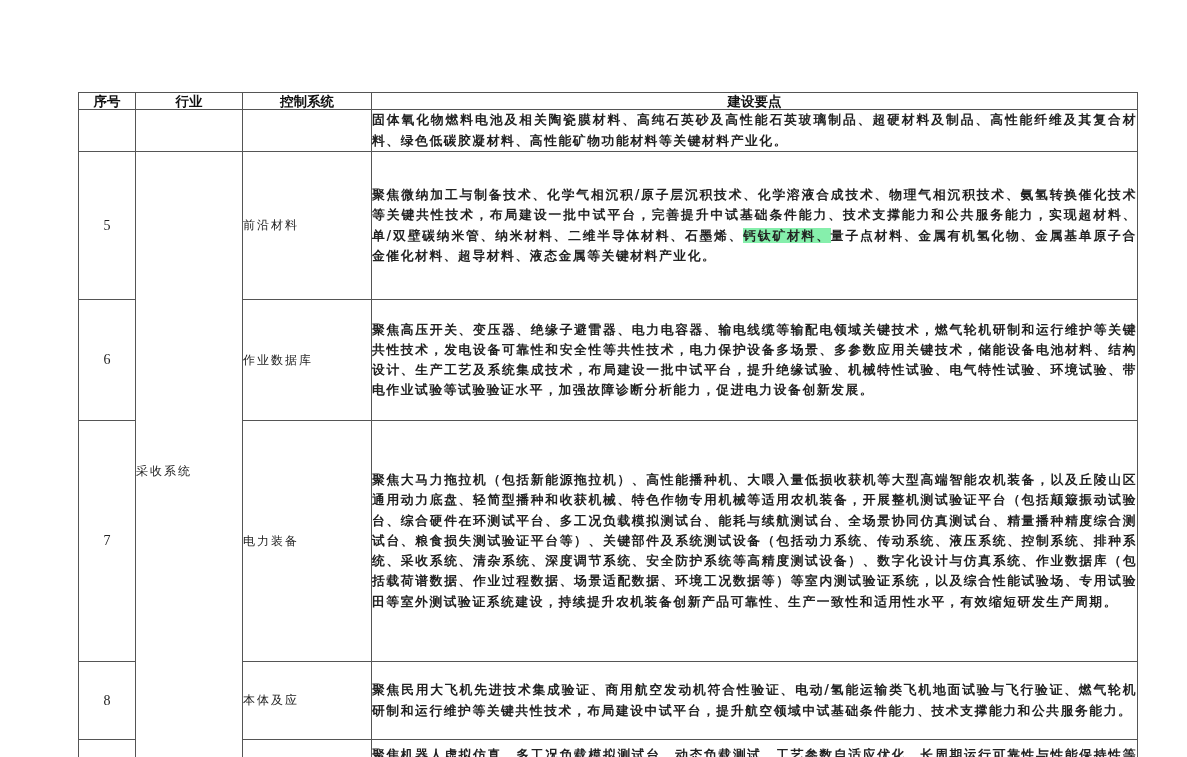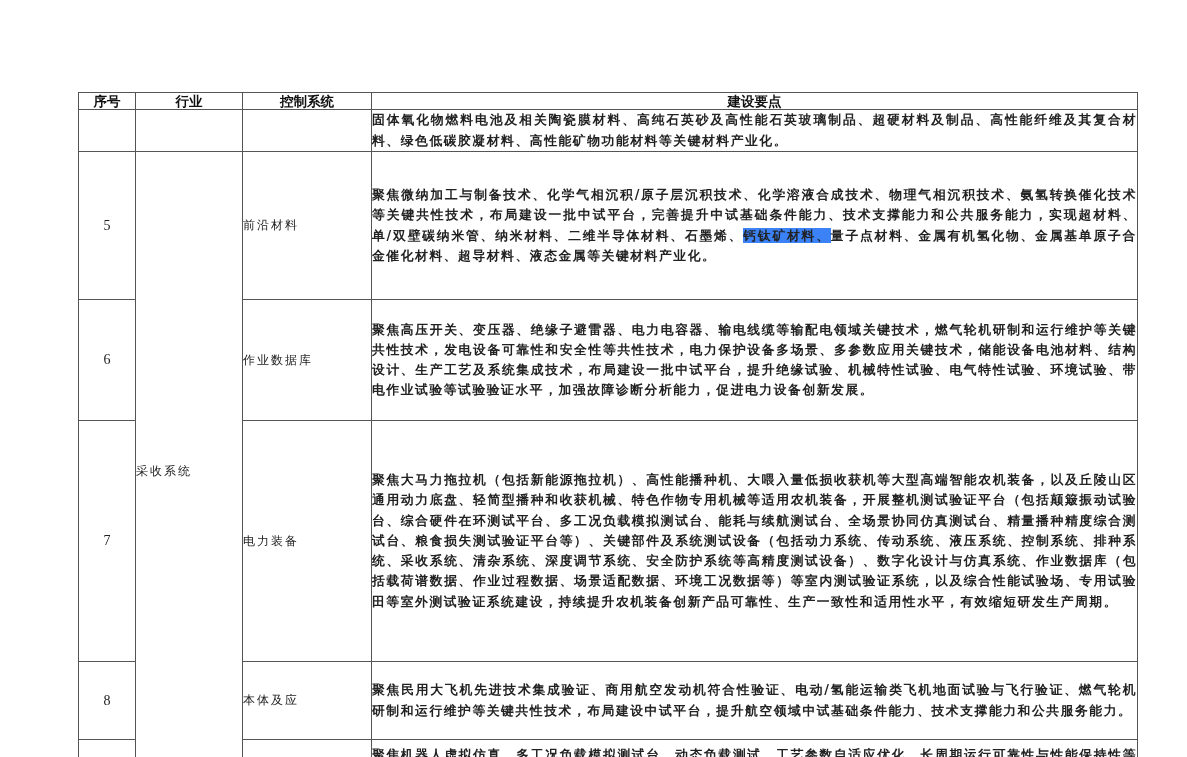--- a/index.html
+++ b/index.html
@@ -5,21 +5,21 @@
   html, body { margin: 0; padding: 0; background: #ffffff; }
   body { width: 1187px; height: 757px; position: relative; overflow: hidden;
          font-family: "DejaVu Serif", "Liberation Serif", serif; color: #222; }
   .page { position: absolute; left: 0; top: 0; width: 1187px; height: 757px; background: #fff; }
   table.main { position: absolute; left: 78px; top: 46px; border-collapse: collapse; table-layout: fixed; width: 1059px; margin-top: 46px; }
   table.main td, table.main th { border: 1.5px solid #555; padding: 0; vertical-align: middle; }
   th { font-family: "DejaVu Sans", "Liberation Sans", sans-serif; font-weight: bold; font-size: 13.5px; height: 16px; line-height: 16px; text-align: center; color: #111; }
   td.num { text-align: center; font-family: "Liberation Serif", "DejaVu Serif", serif; font-size: 14px; }
   td.ind, td.dir { text-align: left; font-size: 12px; letter-spacing: 2px; }
   td.pts { font-size: 12.8px; line-height: 20.2px; letter-spacing: 1.55px; padding: 0 6px 0 6px; text-align: justify; color: #222; font-weight: bold; }
-  .hl { background: #3b82f6; }
+  .hl { background: #86efac; }
   col.c1 { width: 57px; } col.c2 { width: 107px; } col.c3 { width: 129px; } col.c4 { width: 766px; }
 </style>
 </head>
 <body>
 
 <div class="page">
   <table class="main">
     <colgroup>
         <col class="c1">
         <col class="c2">

